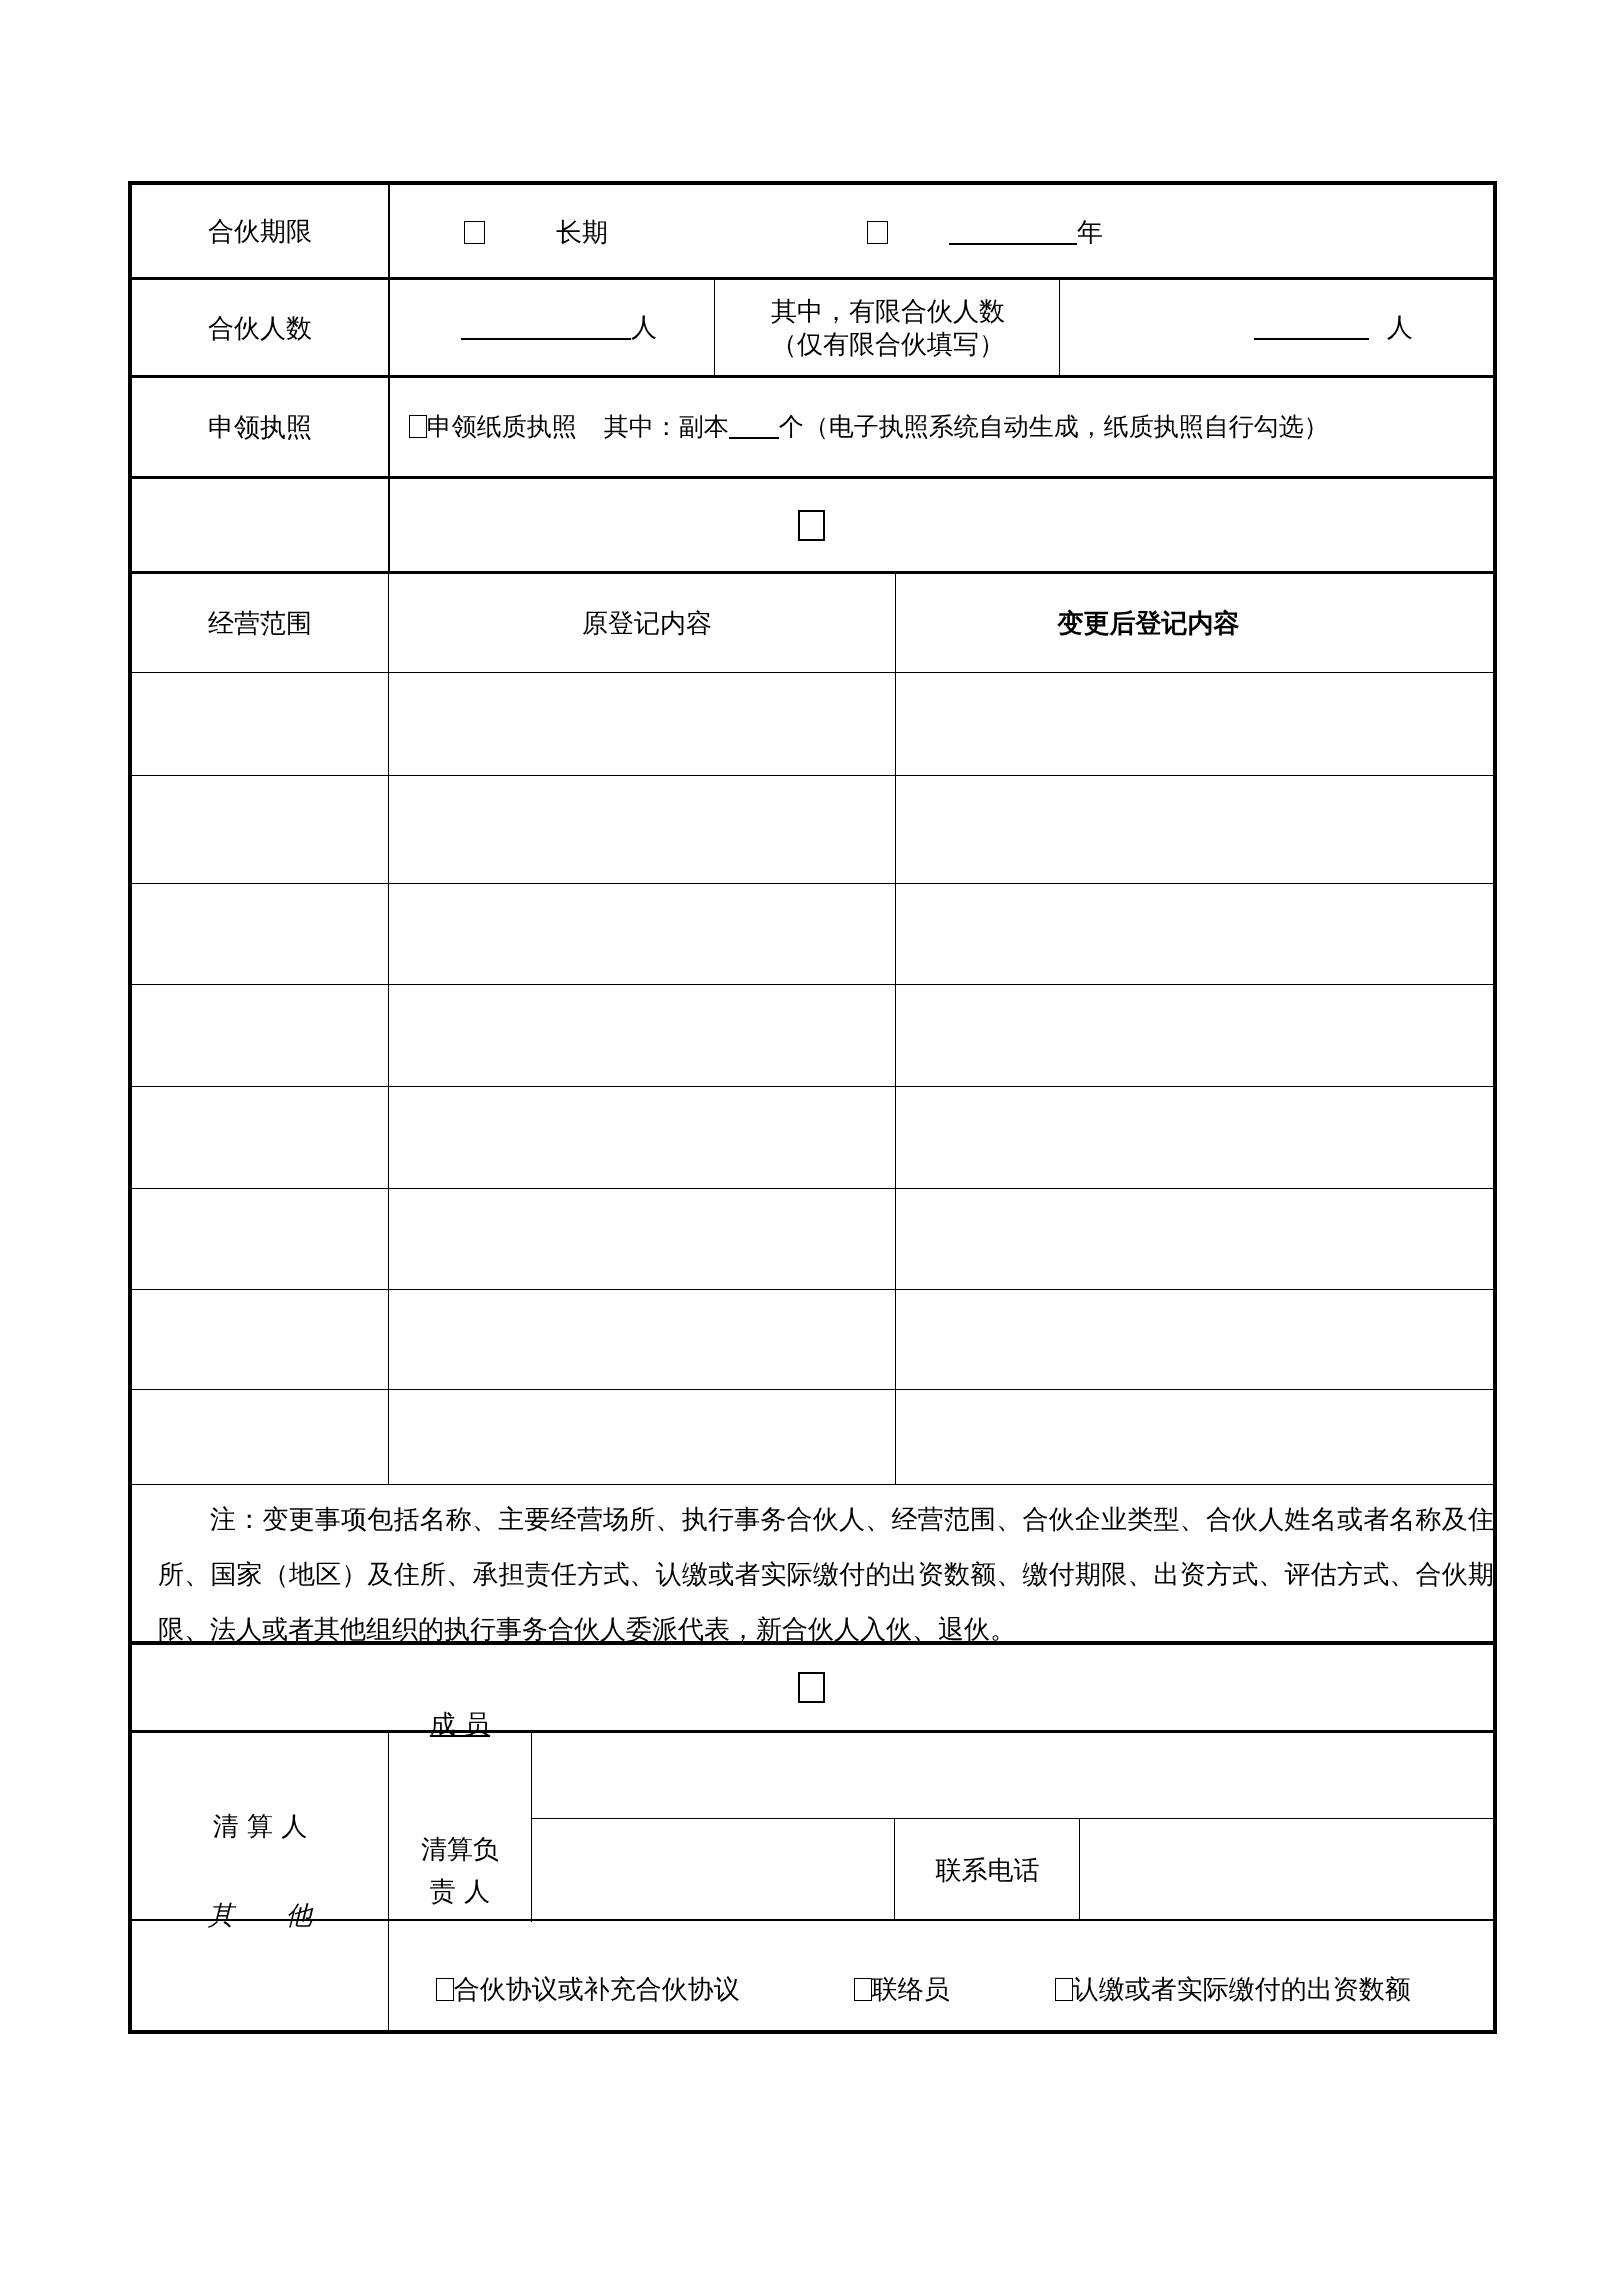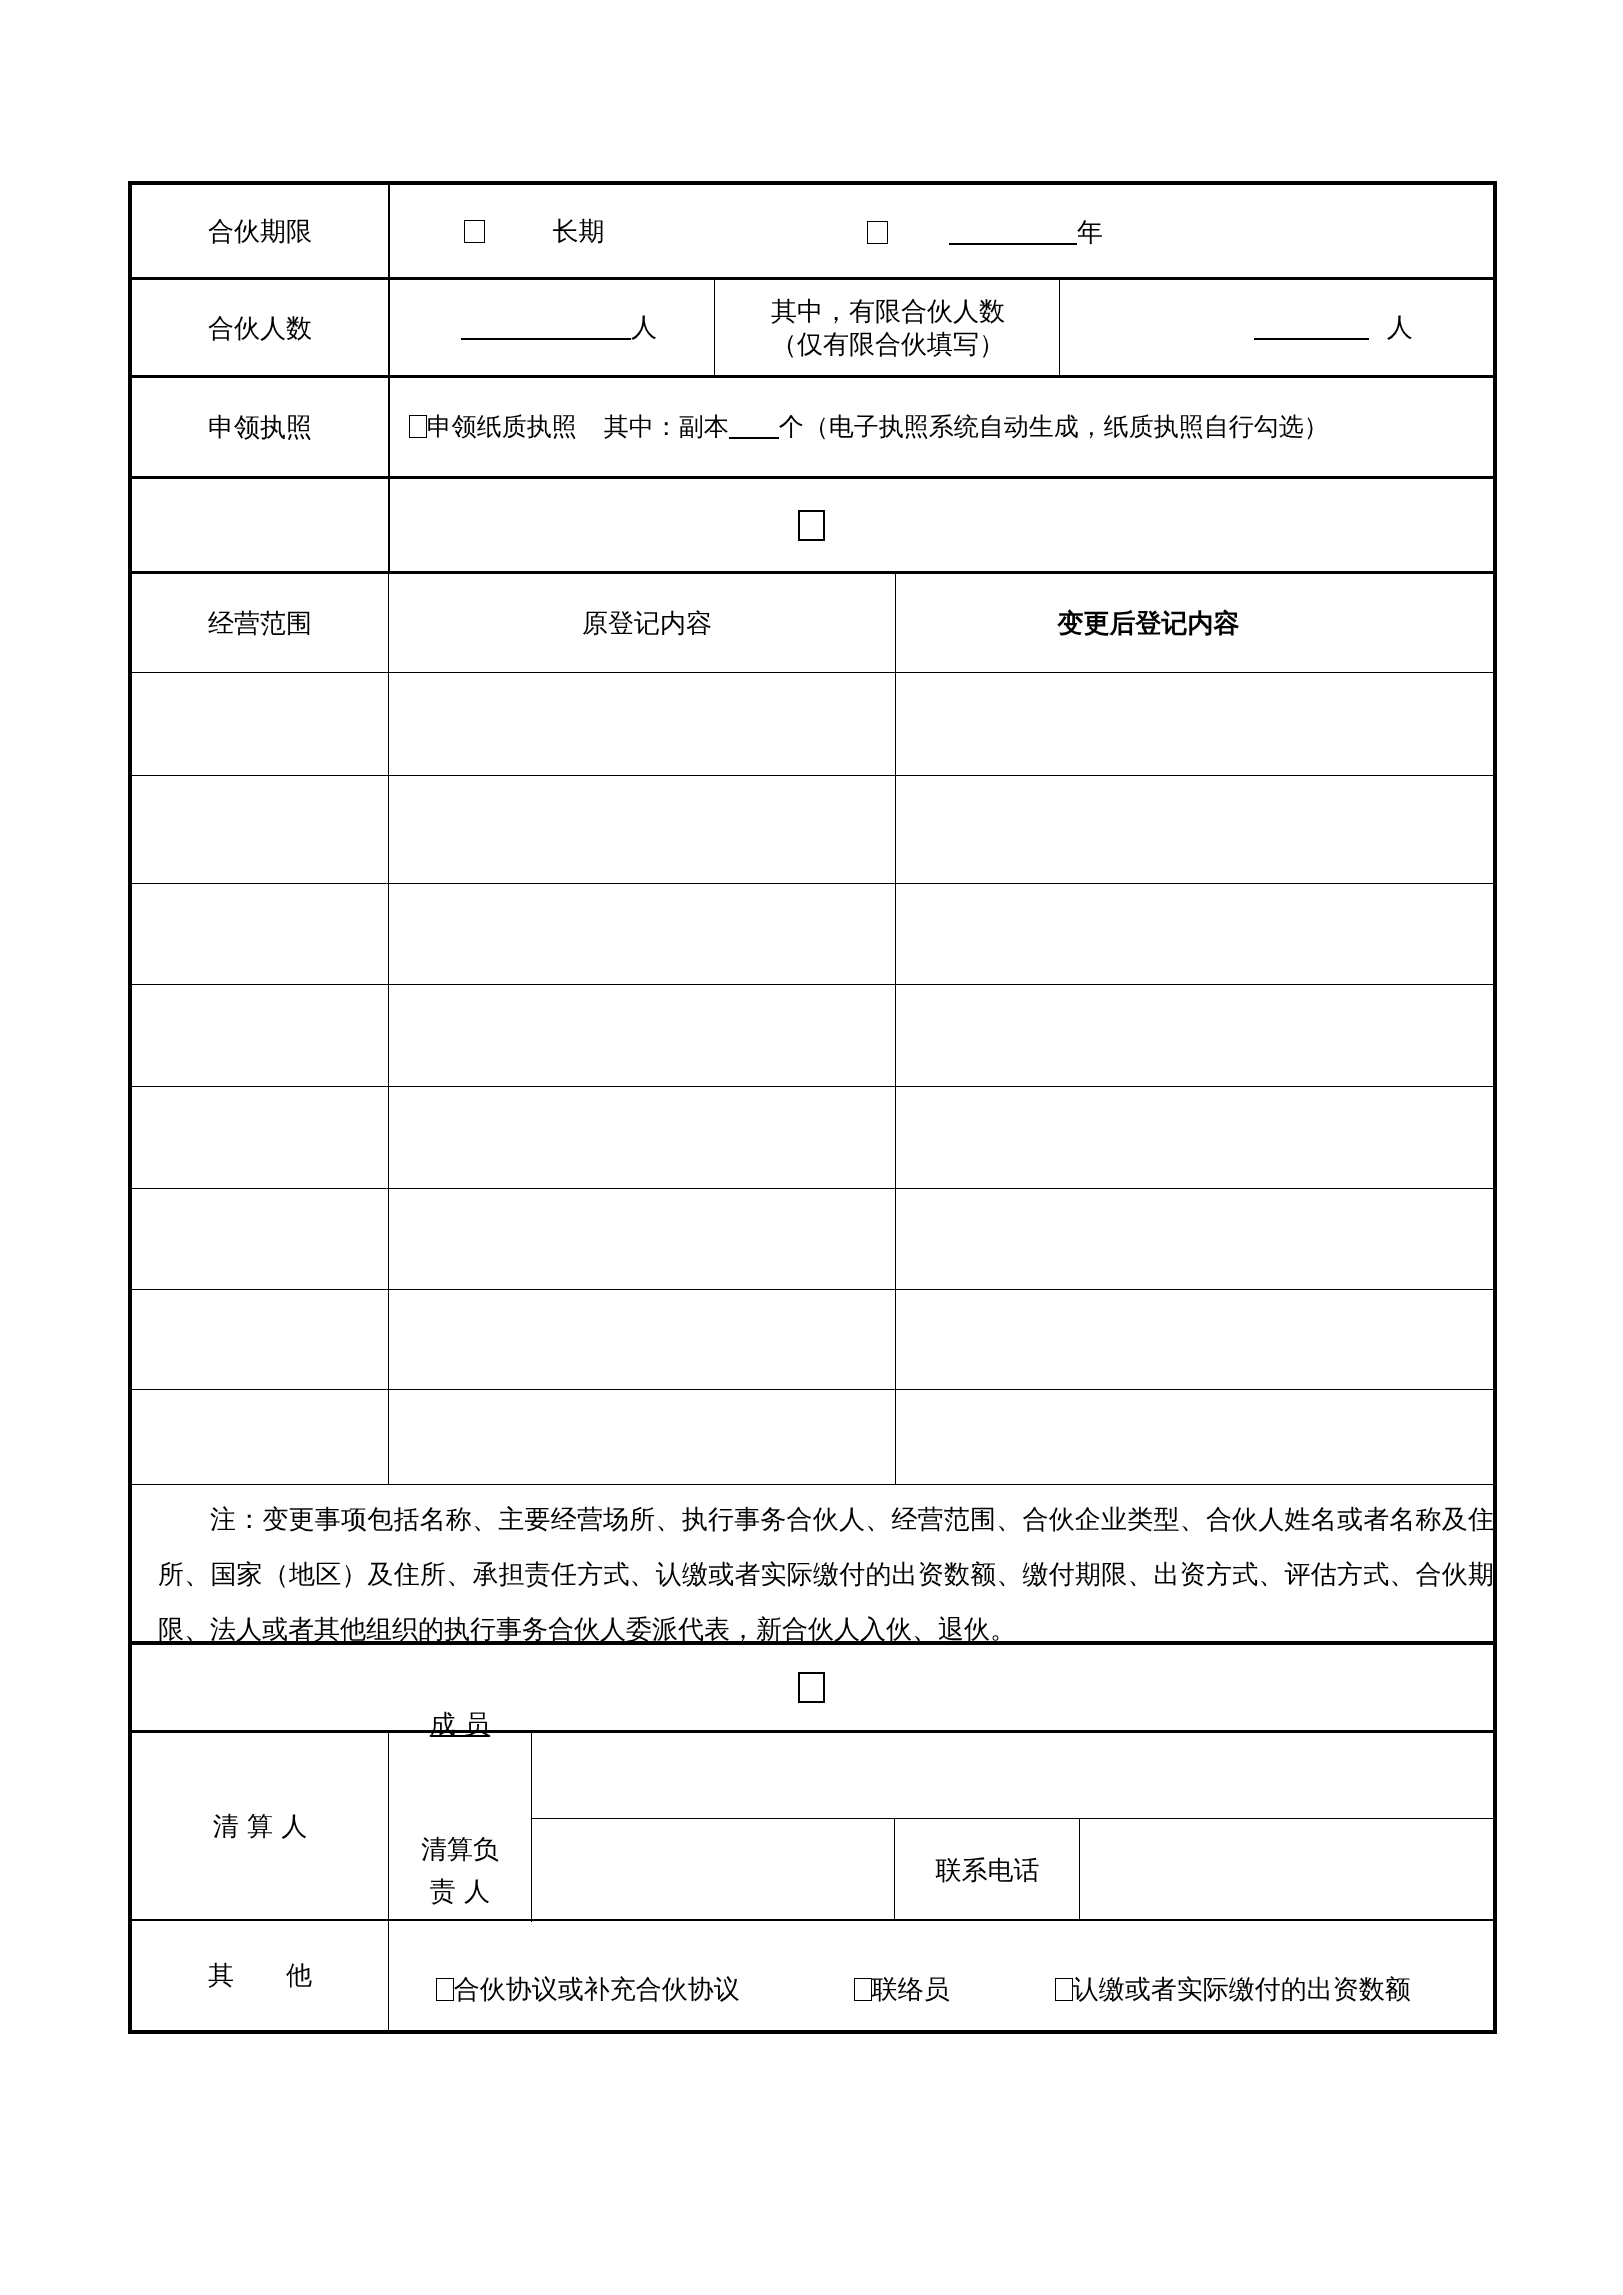--- a/index.html
+++ b/index.html
@@ -54,21 +54,21 @@
 <div class="vline" style="left:714px;top:279px;width:1.4px;height:97px;"></div>
 <div class="vline" style="left:1059px;top:279px;width:1.4px;height:97px;"></div>
 <div class="vline" style="left:388px;top:573px;width:1.4px;height:912px;"></div>
 <div class="vline" style="left:895px;top:573px;width:1.4px;height:912px;"></div>
 <div class="vline" style="left:388px;top:1732px;width:1.4px;height:300px;"></div>
 <div class="vline" style="left:531px;top:1732px;width:1.4px;height:190px;"></div>
 <div class="vline" style="left:894px;top:1819px;width:1.4px;height:102px;"></div>
 <div class="vline" style="left:1079px;top:1819px;width:1.4px;height:102px;"></div>
 
 <div class="cell-text" style="left:131px;top:184px;width:258px;height:94px;">合伙期限</div>
-<div class="inline" style="left:464px;top:217px;font-family:Liberation Serif, serif;">
+<div class="inline" style="left:464px;top:217px;">
   <span class="box"></span>
   <span style="display:inline-block;width:55px;"></span>
   <span>长期</span>
 </div>
 <div class="inline" style="left:867px;top:217px;">
   <span class="box"></span>
   <span style="display:inline-block;width:45px;"></span>
   <span class="blank" style="width:128px;"></span><span>年</span>
 </div>
 
@@ -150,21 +150,21 @@
 <div class="cell-text" style="left:389px;top:1702px;width:142px;height:44px;text-decoration:underline;">成 员</div>
 <div class="abs" style="left:533px;top:1733px;width:960px;height:85px;"></div>
 <div class="cell-text stack" style="left:389px;top:1820px;width:142px;height:100px;">
   <span>清算负</span>
   <span>责 人</span>
 </div>
 <div class="abs" style="left:533px;top:1820px;width:361px;height:100px;"></div>
 <div class="cell-text" style="left:896px;top:1820px;width:183px;height:100px;">联系电话</div>
 <div class="abs" style="left:1080px;top:1820px;width:413px;height:100px;"></div>
 
-<div class="cell-text" style="left:131px;top:1930px;width:258px;height:90px;">其　　他</div>
+<div class="cell-text" style="left:131px;top:1870px;width:258px;height:90px;font-style:italic;">其　　他</div>
 <div class="inline" style="left:436px;top:1974px;">
   <span class="box" style="width:17.7px;"></span><span>合伙协议或补充合伙协议</span>
 </div>
 <div class="inline" style="left:854px;top:1974px;">
   <span class="box" style="width:17.7px;"></span><span>联络员</span>
 </div>
 <div class="inline" style="left:1055px;top:1974px;">
   <span class="box" style="width:17.7px;"></span><span>认缴或者实际缴付的出资数额</span>
 </div>
 

